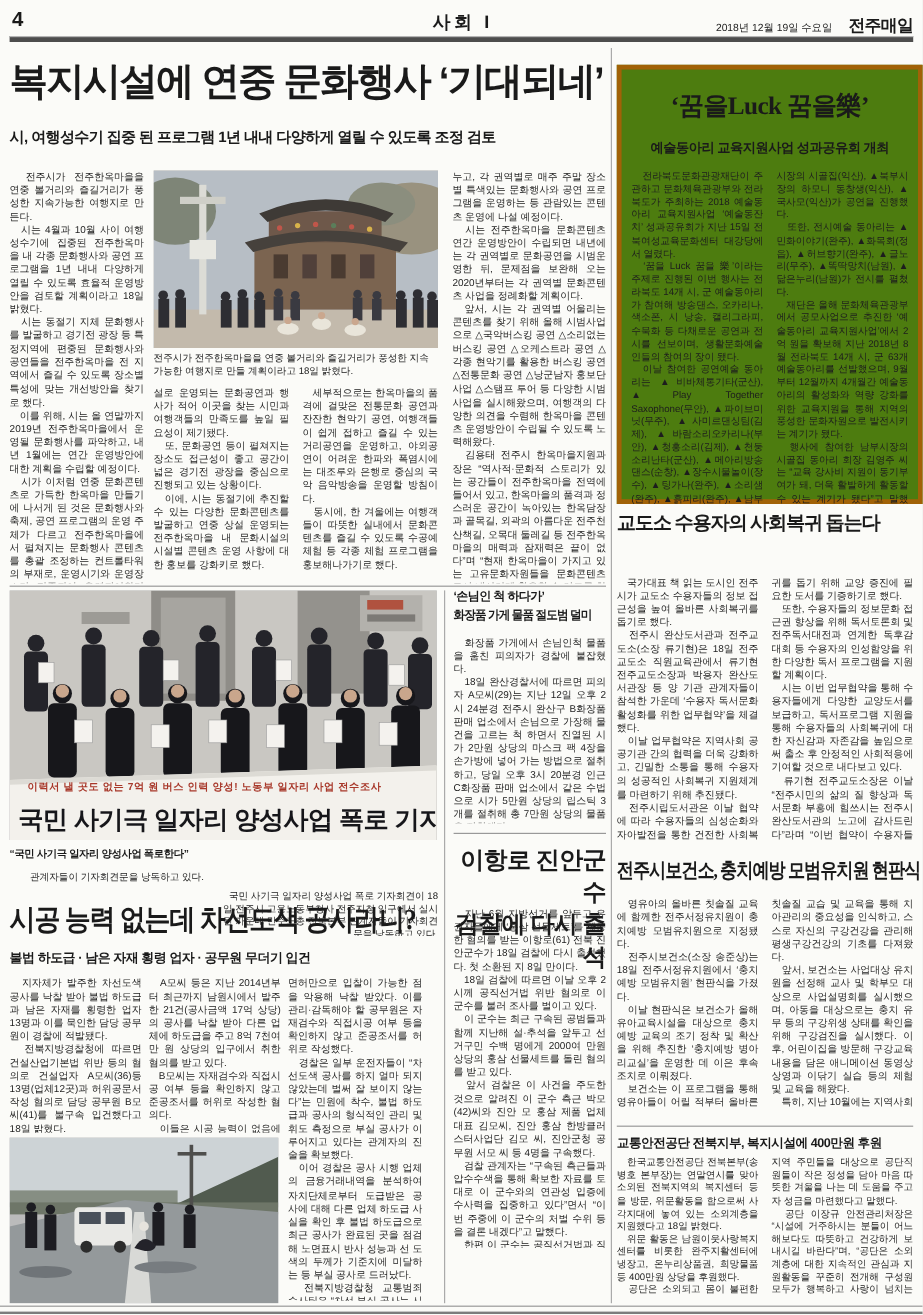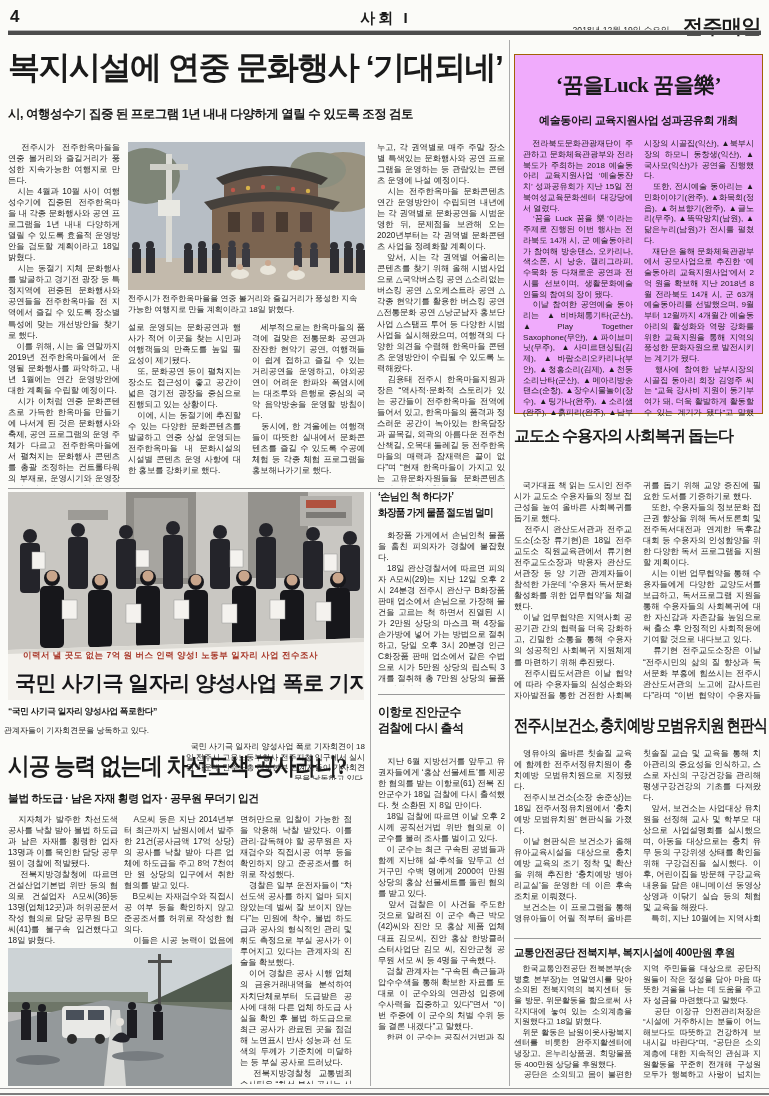--- a/index.html
+++ b/index.html
@@ -10,21 +10,21 @@
   .bt{font-size:8.3px;line-height:1.33;text-align:justify;white-space:pre-line;
       overflow:hidden;color:#1d1d1d;}
   .cols2{column-count:2;column-gap:11px;column-fill:auto;}
   .rule-h{background:#999;height:1px;}
   .rule-v{background:#aaa;width:1px;}
   .cap{font-size:8px;line-height:1.32;color:#222;}
   
   .mast-num{font-size:17px;font-weight:700;}
   .mast-section{font-size:15px;font-weight:700;letter-spacing:3px;}
   .mast-date{font-size:8.6px;color:#222;}
-  .mast-paper{font-size:20px;font-weight:900;margin-left:9px;letter-spacing:-0.5px;}
+  .mast-paper{font-size:14px;font-weight:900;margin-left:9px;letter-spacing:-0.5px;}
   .head-rule{border-top:1px solid #b5b5b5;background:#4d4d4d;height:4px;}
   
   .lead-headline{font-size:32px;font-weight:800;letter-spacing:-1.5px;white-space:nowrap;}
   .lead-subhead{font-size:12.5px;font-weight:700;letter-spacing:-0.5px;}
   .h-serif-lg{font-weight:700;letter-spacing:-1px;white-space:nowrap;transform-origin:0 50%;}
   .subhead-sm{font-size:10.8px;font-weight:700;letter-spacing:-0.4px;white-space:nowrap;}
   .photo-frame{overflow:hidden;background:#bbb;}
   .photo-frame svg{display:block;}
   .banner-line1{position:absolute;left:15px;right:0;text-align:left;color:#a8382a;
                 font-size:8.5px;font-weight:700;letter-spacing:0.5px;white-space:nowrap;overflow:hidden;}
@@ -127,21 +127,21 @@
 　문화콘텐츠 운영 장소도 전주한옥마을을 △경기전 권역 △은행로 권역 △향교길 권역 △오목대 권역 △공영주차장 권역 등 5개 권역으로 나</div>
   <div class="abs bt" style="top:142px;left:377px;width:128px;height:344px;">누고, 각 권역별로 매주 주말 장소별 특색있는 문화행사와 공연 프로그램을 운영하는 등 관람있는 콘텐츠 운영에 나설 예정이다.
 　시는 전주한옥마을 문화콘텐츠 연간 운영방안이 수립되면 내년에는 각 권역별로 문화공연을 시범운영한 뒤, 문제점을 보완해 오는 2020년부터는 각 권역별 문화콘텐츠 사업을 정례화할 계획이다.
 　앞서, 시는 각 권역별 어울리는 콘텐츠를 찾기 위해 올해 시범사업으로 △국악버스킹 공연 △소리없는 버스킹 공연 △오케스트라 공연 △각종 현악기를 활용한 버스킹 공연 △전통문화 공연 △낭군남자 홍보단 사업 △스탬프 투어 등 다양한 시범사업을 실시해왔으며, 여행객의 다양한 의견을 수렴해 한옥마을 콘텐츠 운영방안이 수립될 수 있도록 노력해왔다.
 　김용태 전주시 한옥마을지원과장은 “역사적·문화적 스토리가 있는 공간들이 전주한옥마을 전역에 들어서 있고, 한옥마을의 품격과 정스러운 공간이 녹아있는 한옥담장과 골목길, 외곽의 아름다운 전주천 산책길, 오목대 둘레길 등 전주한옥마을의 매력과 잠재력은 끝이 없다”며 “현재 한옥마을이 가지고 있는 고유문화자원들을 문화콘텐츠로서 내실있게 활용할 수 있도록 한옥마을의 시기적 장소적 특성에 맞는 콘텐츠 운영계획수립을 위해 노력하겠다”고 말했다.　/송호철 기자</div>
 
   <div class="abs rule-v" style="left:509px;top:40px;height:1046px;"></div>
   <div class="abs rule-h" style="top:488px;left:8px;width:497px;"></div>
   <div class="abs rule-v" style="left:370px;top:492px;height:594px;"></div>
 
-  <div class="abs" style="top:54px;left:514px;width:247px;height:358px;border:1px solid #a16207;background:#f0abfc;">
+  <div class="abs" style="top:54px;left:514px;width:247px;height:358px;border:4px solid #a16207;background:#4d7c0f;">
     <div class="serif" style="text-align:center;margin-top:16px;font-size:21px;font-weight:700;letter-spacing:-0.5px;">‘꿈을Luck 꿈을樂’</div>
     <div style="text-align:center;margin-top:14px;font-size:11px;font-weight:700;letter-spacing:-0.4px;">예술동아리 교육지원사업 성과공유회 개최</div>
     <div class="bt cols2" style="margin:11px 8px 0;height:288px;font-size:8.1px;">　전라북도문화관광재단이 주관하고 문화체육관광부와 전라북도가 주최하는 2018 예술동아리 교육지원사업 ‘예술동잔치’ 성과공유회가 지난 15일 전북여성교육문화센터 대강당에서 열렸다.
 　‘꿈을 Luck 꿈을 樂’이라는 주제로 진행된 이번 행사는 전라북도 14개 시, 군 예술동아리가 참여해 방송댄스, 오카리나, 색소폰, 시 낭송, 캘리그라피, 수묵화 등 다채로운 공연과 전시를 선보이며, 생활문화예술인들의 참여의 장이 됐다.
 　이날 참여한 공연예술 동아리는 ▲비바체통기타(군산), ▲Play Together Saxophone(무안), ▲파이브미닛(무주), ▲사미르댄싱팀(김제), ▲바람소리오카리나(부안), ▲청흥소리(김제), ▲천둥소리난타(군산), ▲메아리방송댄스(순창), ▲장수시물놀이(장수), ▲팅가나(완주), ▲소리샘(완주), ▲흙피리(완주), ▲남부시장의 시골집(익산), ▲북부시장의 하모니 동창생(익산), ▲국사모(익산)가 공연을 진행했다.
 　또한, 전시예술 동아리는 ▲민화이야기(완주), ▲화목회(정읍), ▲허브향기(완주), ▲글노리(무주), ▲똑딱망치(남원), ▲닮은누리(남원)가 전시를 펼쳤다.
 　재단은 올해 문화체육관광부에서 공모사업으로 추진한 ‘예술동아리 교육지원사업’에서 2억 원을 확보해 지난 2018년 8월 전라북도 14개 시, 군 63개 예술동아리를 선발했으며, 9월부터 12월까지 4개월간 예술동아리의 활성화와 역량 강화를 위한 교육지원을 통해 지역의 풍성한 문화자원으로 발전시키는 계기가 됐다.
 　행사에 참여한 남부시장의 시골집 동아리 회장 김영주 씨는 “교육 강사비 지원이 동기부여가 돼, 더욱 활발하게 활동할 수 있는 계기가 됐다”고 말했다.
 　또한, 재단 문화예술교육팀 김인덕 팀장은 “이번 지원사업을 통해 전라북도 예술동아리가 더욱더 활성화되기를 기대한다”고 소감을 밝혔다.
 　앞으로도 재단은 생활문화 동호회의 활성화를 위해 ‘예술동아리 교육지원사업’을 지속해서 운영할 계획이라고 밝혔다.
@@ -240,21 +240,21 @@
           <rect x="316" y="62" width="13" height="17"></rect>
       </g>
       <polygon points="0,158 356,146 356,208 0,208" fill="#f3f1ec"></polygon>
       <polygon points="0,158 356,146 356,150 0,162" fill="#dddbd5"></polygon>
     </svg>
     <div class="banner-line1" style="top:76%;">이력서 낼 곳도 없는 7억 원 버스 인력 양성! 노동부 일자리 사업 전수조사</div>
     <div class="banner-line2" style="top:85%;">국민 사기극 일자리 양성사업 폭로 기자회견</div>
   </div>
 
   <div class="abs" style="top:706px;left:8px;width:168px;font-size:8.6px;font-weight:700;letter-spacing:-0.3px;">“국민 사기극 일자리 양성사업 폭로한다”</div>
-  <div class="abs cap" style="top:726px;left:4px;width:168px;">관계자들이 기자회견문을 낭독하고 있다.</div>
+  <div class="abs cap" style="top:726px;left:25px;width:168px;">관계자들이 기자회견문을 낭독하고 있다.</div>
   <div class="abs cap" style="top:742px;left:184px;width:181px;height:38px;overflow:hidden;text-align:right;">국민 사기극 일자리 양성사업 폭로 기자회견이 18일 전주시 고용노동부청사 전주지청 입구에서 실시된 가운데 민주노총 전북본부 관계자들이 기자회견문을 낭독하고 있다.</div>
 
   <div class="abs serif" style="top:750px;left:8px;width:400px;font-size:24px;font-weight:700;letter-spacing:-1px;white-space:nowrap;transform-origin:0 50%;transform:scaleX(.9);">시공 능력 없는데 차선도색 공사라니?</div>
   <div class="abs subhead-sm" style="top:792px;left:8px;width:360px;">불법 하도급 · 남은 자재 횡령 업자 · 공무원 무더기 입건</div>
   <div class="abs bt" style="top:814px;left:8px;width:110px;height:130px;">　지자체가 발주한 차선도색 공사를 낙찰 받아 불법 하도급과 남은 자재를 횡령한 업자 13명과 이를 묵인한 담당 공무원이 경찰에 적발됐다.
 　전북지방경찰청에 따르면 건설산업기본법 위반 등의 혐의로 건설업자 A모씨(36)등 13명(업체12곳)과 허위공문서작성 혐의로 담당 공무원 B모씨(41)를 불구속 입건했다고 18일 밝혔다.</div>
   <div class="abs bt" style="top:814px;left:124px;width:110px;height:130px;">　A모씨 등은 지난 2014년부터 최근까지 남원시에서 발주한 21건(공사금액 17억 상당)의 공사를 낙찰 받아 다른 업체에 하도급을 주고 8억 7천여만 원 상당의 입구에서 취한 혐의를 받고 있다.
 　B모씨는 자재검수와 직접시공 여부 등을 확인하지 않고 준공조서를 허위로 작성한 혐의다.
 　이들은 시공 능력이 없음에도 도장</div>
   <div class="abs bt" style="top:814px;left:240px;width:112px;height:270px;">면허만으로 입찰이 가능한 점을 악용해 낙찰 받았다. 이를 관리·감독해야 할 공무원은 자재검수와 직접시공 여부 등을 확인하지 않고 준공조서를 허위로 작성했다.
@@ -295,21 +295,21 @@
   </div>
 
   <div class="abs" style="top:490px;left:378px;width:127px;font-size:10px;font-weight:700;letter-spacing:-0.5px;white-space:nowrap;">‘손님인 척 하다가’</div>
   <div class="abs" style="top:506px;left:378px;width:135px;font-size:10.5px;font-weight:700;letter-spacing:-0.8px;white-space:nowrap;transform-origin:0 50%;transform:scaleX(.92);">화장품 가게 물품 절도범 덜미</div>
   <div class="abs bt" style="top:530px;left:378px;width:127px;height:156px;">　화장품 가게에서 손님인척 물품을 훔친 피의자가 경찰에 붙잡혔다.
 　18일 완산경찰서에 따르면 피의자 A모씨(29)는 지난 12일 오후 2시 24분경 전주시 완산구 B화장품 판매 업소에서 손님으로 가장해 물건을 고르는 척 하면서 진열된 시가 2만원 상당의 마스크 팩 4장을 손가방에 넣어 가는 방법으로 절취하고, 당일 오후 3시 20분경 인근 C화장품 판매 업소에서 같은 수법으로 시가 5만원 상당의 립스틱 3개를 절취해 총 7만원 상당의 물품을 절취했다.
 　경찰은 CCTV를 분석해 지난 17일 오전 10시경 피의자를 검거했다.
 /장석훈 기자</div>
 
   <div class="abs rule-h" style="top:694px;left:378px;width:127px;"></div>
-  <div class="abs serif" style="top:704px;left:378px;width:127px;font-size:12px;font-weight:700;letter-spacing:-0.5px;line-height:1.35;text-align:left;">
+  <div class="abs serif" style="top:704px;left:378px;width:127px;font-size:20px;font-weight:700;letter-spacing:-0.5px;line-height:1.35;text-align:right;">
     <div>이항로 진안군수</div>
     <div>검찰에 다시 출석</div>
   </div>
   <div class="abs bt" style="top:756px;left:378px;width:127px;height:284px;">　지난 6월 지방선거를 앞두고 유권자들에게 ‘홍삼 선물세트’를 제공한 혐의를 받는 이항로(61) 전북 진안군수가 18일 검찰에 다시 출석했다. 첫 소환된 지 8일 만이다.
 　18일 검찰에 따르면 이날 오후 2시께 공직선거법 위반 혐의로 이 군수를 불러 조사를 벌이고 있다.
 　이 군수는 최근 구속된 공범들과 함께 지난해 설·추석을 앞두고 선거구민 수백 명에게 2000여 만원 상당의 홍삼 선물세트를 돌린 혐의를 받고 있다.
 　앞서 검찰은 이 사건을 주도한 것으로 알려진 이 군수 측근 박모(42)씨와 진안 모 홍삼 제품 업체 대표 김모씨, 진안 홍삼 한방클러스터사업단 김모 씨, 진안군청 공무원 서모 씨 등 4명을 구속했다.
 　검찰 관계자는 “구속된 측근들과 압수수색을 통해 확보한 자료를 토대로 이 군수와의 연관성 입증에 수사력을 집중하고 있다”면서 “이번 주중에 이 군수의 처벌 수위 등을 결론 내겠다”고 말했다.
 　한편 이 군수는 공직선거법과 직권남용 및 권리행사방해 혐의로 기소돼 각각 벌금 70만원과 500만원을 선고 받고 이 형이 확정됐다. /장석훈 기자</div>
 

